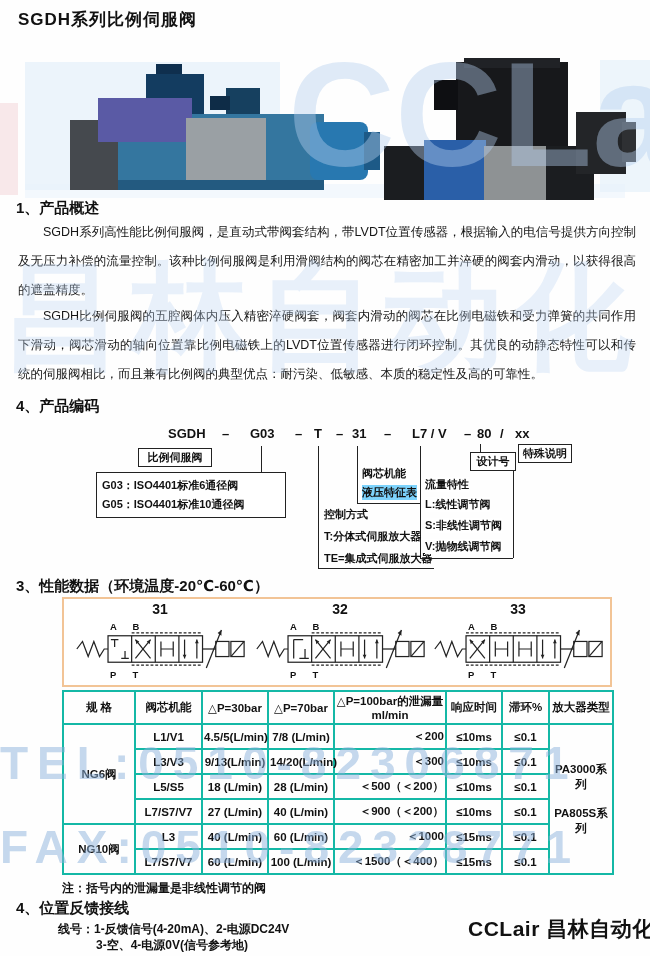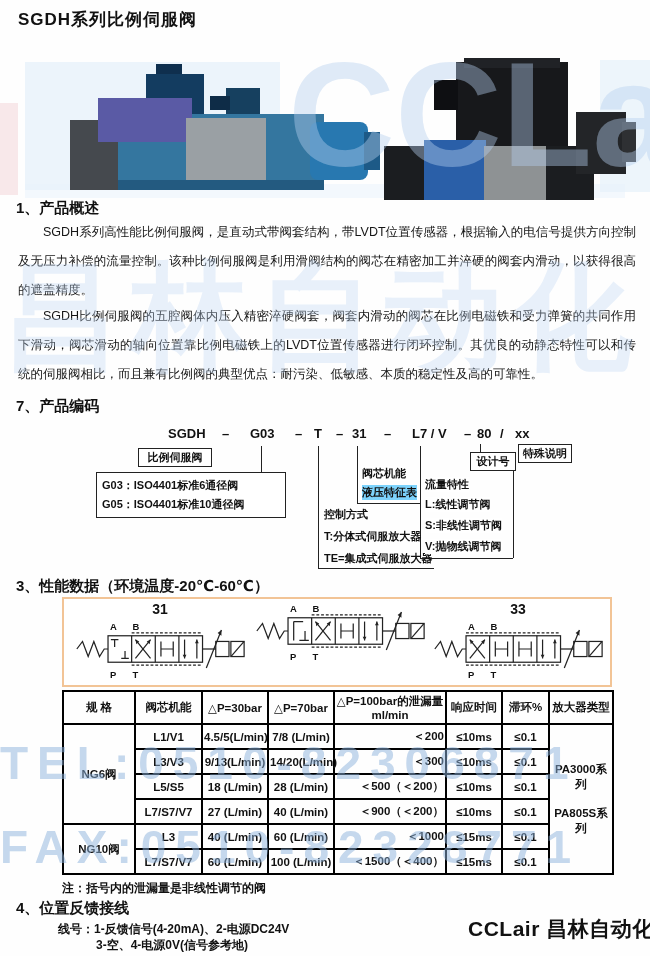--- a/index.html
+++ b/index.html
@@ -16,21 +16,21 @@
           display:flex;align-items:center;justify-content:center;white-space:nowrap;background:#fff}
   .vline{position:absolute;width:1px;background:#222}
   .hline{position:absolute;height:1px;background:#222}
   .symbox{position:absolute;left:62px;top:597px;width:550px;height:90px;
           border:2px solid #f2c496;background:#fff}
   .symgrp{position:absolute;top:600px;width:176px;height:84px;text-align:center}
   .symnum{font-size:14px;font-weight:bold;height:18px;line-height:18px}
   .symgrp svg{display:block;margin:0 auto}
   .symgrp svg text{font-size:10px;font-weight:bold;fill:#111;font-family:"Liberation Sans",sans-serif}
   table.perf{position:absolute;left:62px;top:690px;width:550px;border-collapse:collapse;table-layout:fixed}
-  .perf th,.perf td{border:2px solid #000000;font-size:11.5px;font-weight:bold;
+  .perf th,.perf td{border:2px solid #14b8a6;font-size:11.5px;font-weight:bold;
         text-align:center;padding:1px 1px;background:transparent;color:#111}
   .perf th{height:33px}
   .perf td{height:25px}
   .perf td.leak{text-align:right;padding-left:9px}
   .wm{position:absolute;font-weight:bold;white-space:nowrap;pointer-events:none;z-index:9}
   .tint{position:absolute;pointer-events:none}
   .footer-logo{position:absolute;font-size:21px;font-weight:bold;white-space:nowrap;letter-spacing:0.5px}
   .note{position:absolute;font-size:12px;font-weight:bold;white-space:nowrap}
   .wire{position:absolute;font-size:12px;font-weight:bold;white-space:nowrap}
 </style>
@@ -72,21 +72,21 @@
   <rect x="106" y="88" width="64" height="56" fill="#8e9294"></rect>
   <rect x="168" y="88" width="48" height="56" fill="#1b1d20"></rect>
   <rect x="198" y="54" width="50" height="62" fill="#232528"></rect>
   <rect x="244" y="64" width="14" height="40" fill="#2e3033"></rect>
 </svg>
 
 <div class="heading" style="left:16px;top:199px">1、产品概述</div>
 <p class="para" style="top:218px">SGDH系列高性能比例伺服阀，是直动式带阀套结构，带LVDT位置传感器，根据输入的电信号提供方向控制及无压力补偿的流量控制。该种比例伺服阀是利用滑阀结构的阀芯在精密加工并淬硬的阀套内滑动，以获得很高的遮盖精度。</p>
 <p class="para" style="top:302px">SGDH比例伺服阀的五腔阀体内压入精密淬硬阀套，阀套内滑动的阀芯在比例电磁铁和受力弹簧的共同作用下滑动，阀芯滑动的轴向位置靠比例电磁铁上的LVDT位置传感器进行闭环控制。其优良的动静态特性可以和传统的伺服阀相比，而且兼有比例阀的典型优点：耐污染、低敏感、本质的稳定性及高的可靠性。</p>
 
-<div class="heading" style="left:16px;top:397px">7、产品编码</div>
+<div class="heading" style="left:16px;top:397px">4、产品编码</div>
 
 <span class="tok" style="left:168px">SGDH</span>
 <span class="tok" style="left:222px">–</span>
 <span class="tok" style="left:250px">G03</span>
 <span class="tok" style="left:295px">–</span>
 <span class="tok" style="left:314px">T</span>
 <span class="tok" style="left:336px">–</span>
 <span class="tok" style="left:352px">31</span>
 <span class="tok" style="left:384px">–</span>
 <span class="tok" style="left:412px">L7 / V</span>
@@ -164,20 +164,21 @@
     <line x1="136" y1="32" x2="150" y2="32"></line>
     <line x1="140" y1="52" x2="156" y2="12"></line>
       <polygon points="156,12 152,15 156,18" fill="#222" stroke="none"></polygon>
     <rect x="150" y="24" width="14" height="16"></rect>
     <rect x="166" y="24" width="14" height="16"></rect>
       <line x1="166" y1="40" x2="180" y2="24"></line>
   </svg>
 </div>
 
 <div class="symgrp" style="left:252px">
+  <div class="symnum">32</div>
   <svg width="172" height="62" viewBox="0 0 182 64" fill="none" stroke="#222" stroke-width="1.3">
     <text x="38" y="12" stroke="none">A</text>
       <text x="62" y="12" stroke="none">B</text>
     <text x="38" y="63" stroke="none">P</text>
       <text x="62" y="63" stroke="none">T</text>
     <polyline points="3,32 9,24 15,40 21,24 27,40 32,32 36,32"></polyline>
     <rect x="36" y="18" width="100" height="28"></rect>
     <line x1="61" y1="18" x2="61" y2="46"></line>
       <line x1="86" y1="18" x2="86" y2="46"></line>
       <line x1="111" y1="18" x2="111" y2="46"></line>

